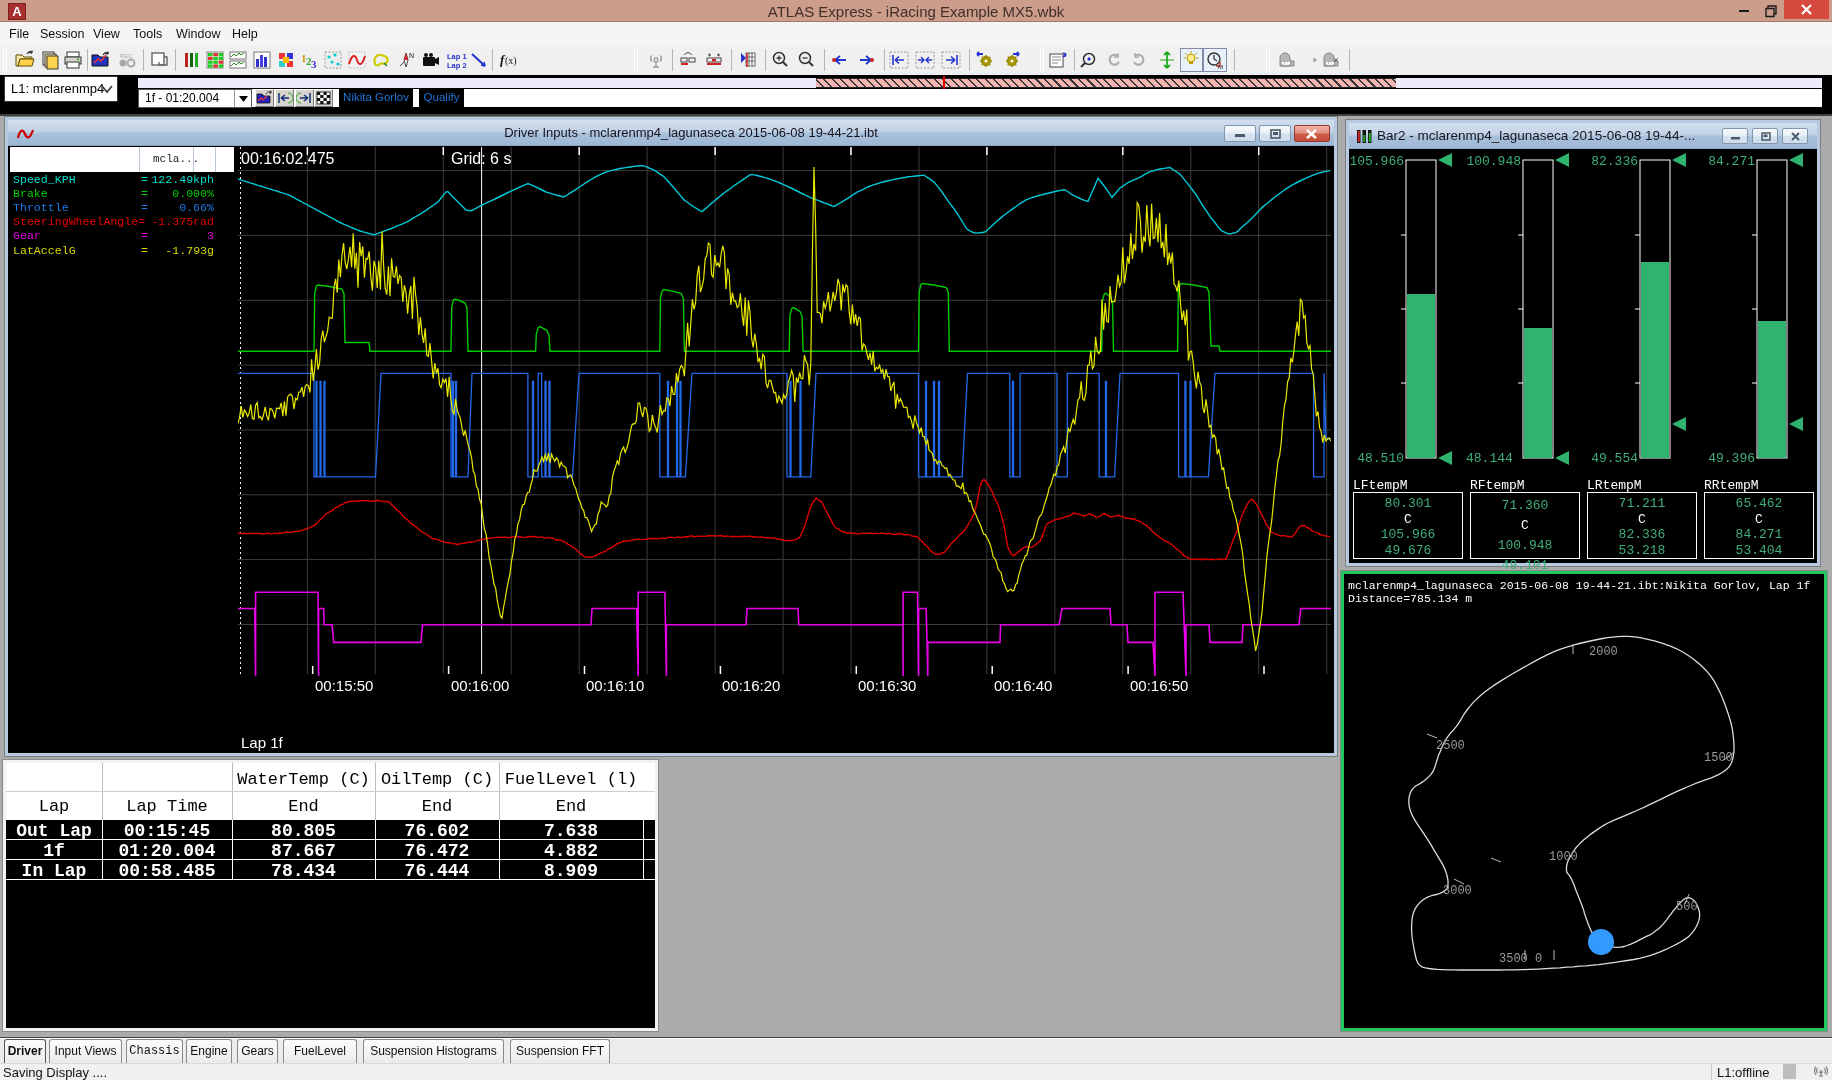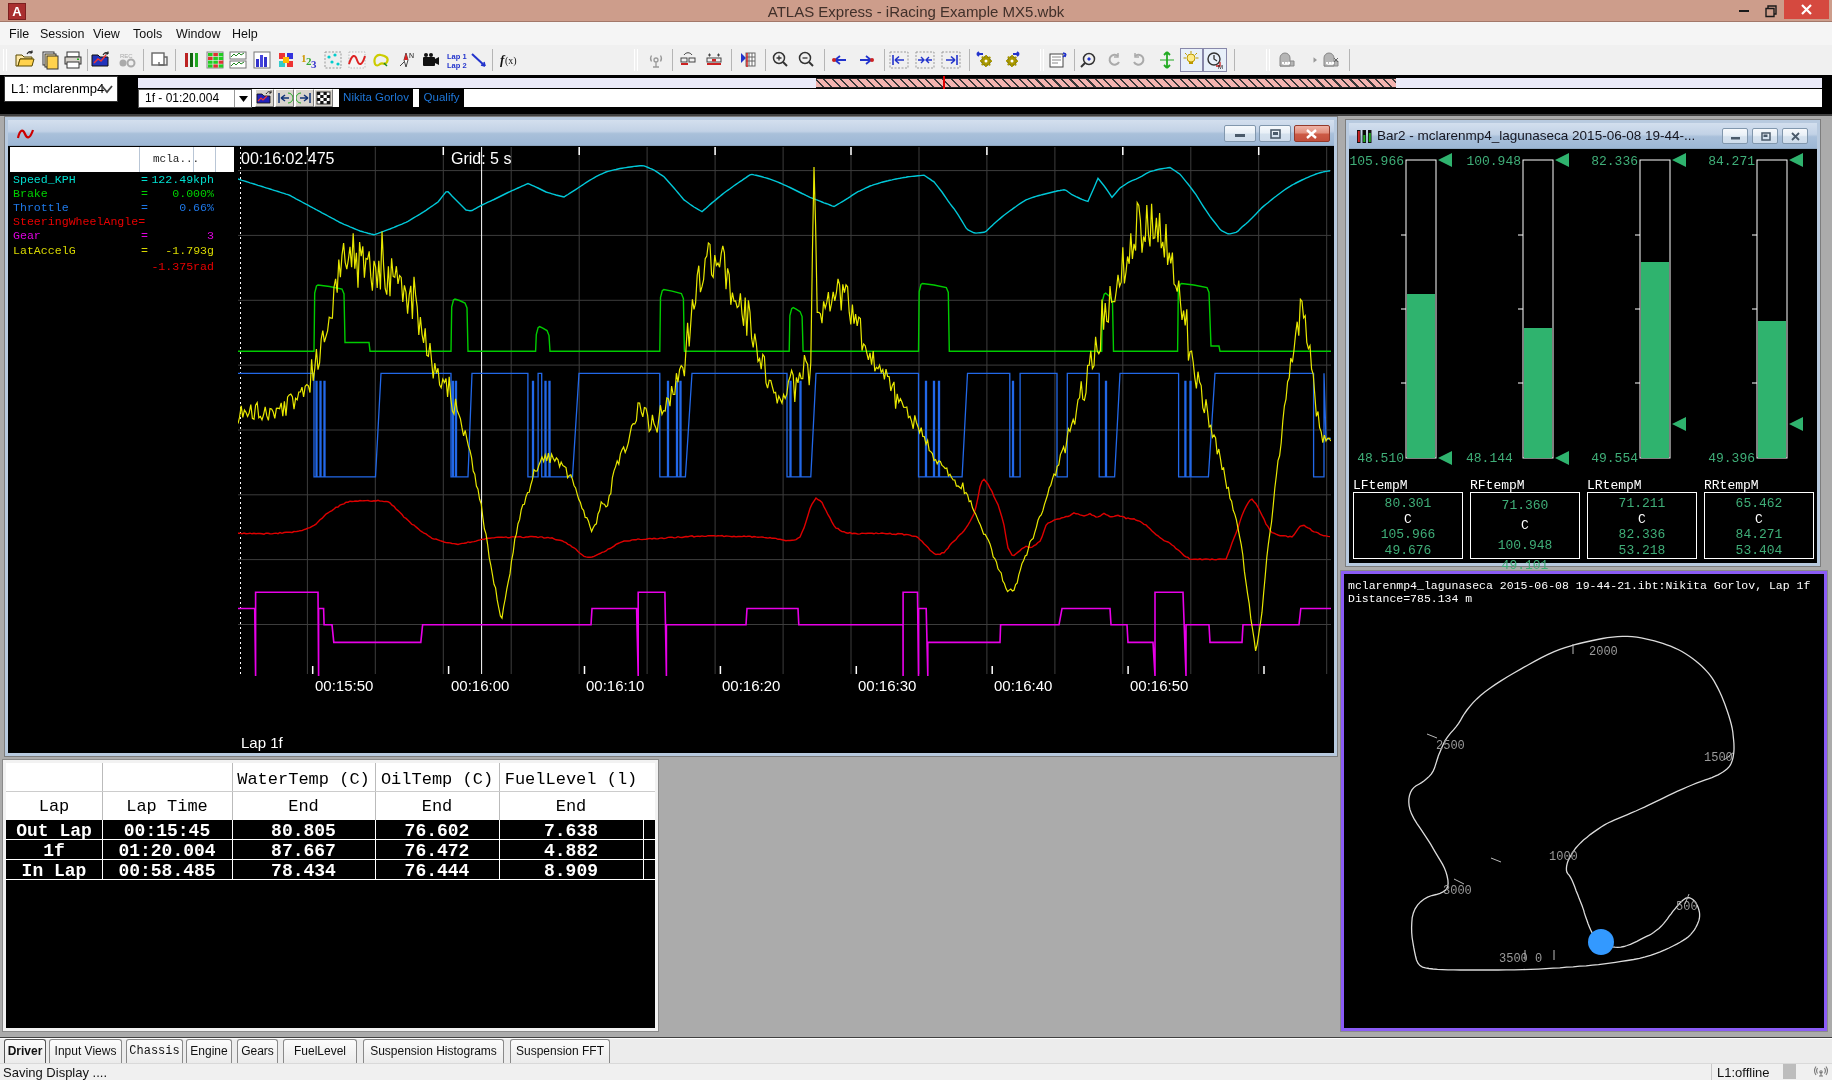--- a/index.html
+++ b/index.html
@@ -348,20 +348,21 @@
     </svg>
   </div>
 <div class="abs" style="left:339px;top:89px;width:74px;height:19px;background:#000;color:#1e76d8;font-size:11.5px;text-align:center;line-height:17px;white-space:nowrap;">Nikita Gorlov</div>
 <div class="abs" style="left:419px;top:89px;width:45px;height:19px;background:#000;color:#1e76d8;font-size:11.5px;text-align:center;line-height:17px;">Qualify</div>
 <div class="abs" style="left:0;top:114px;width:1832px;height:923px;background:#ababab;border-top:2px solid #404040;"></div>
 <div class="win" style="left:5px;top:117px;width:1332px;height:639px;">
 <div class="wtitle"></div>
 <svg class="abs" style="left:8px;top:5px;" width="20" height="18">
       <path d="M2 13 C4 4,7 4,9 9 C11 14,14 14,17 5" fill="none" stroke="#cc0000" stroke-width="2.2"></path>
     </svg>
+<div class="abs" style="left:40px;top:5px;width:1286px;text-align:center;font-size:13px;color:#15151f;">Driver Inputs - mclarenmp4_lagunaseca 2015-06-08 19-44-21.ibt</div>
 <div class="wbtn" style="left:1216px;width:32px;">
       <svg width="30" height="17">
         <rect x="10" y="8" width="10" height="3" fill="#4a5a6a"></rect>
       </svg>
     </div>
 <div class="wbtn" style="left:1251px;width:32px;">
       <svg width="30" height="17">
         <rect x="11" y="4" width="9" height="8" fill="none" stroke="#4a5a6a" stroke-width="1.6"></rect>
         <rect x="13" y="6" width="5" height="3" fill="#4a5a6a"></rect>
       </svg>
@@ -380,21 +381,21 @@
 <div class="abs mono" style="left:5px;top:53.0px;width:220px;height:14px;font-size:11.6px;color:#00dfd0;white-space:pre;">Speed_KPH</div>
 <div class="abs mono" style="left:133px;top:53.0px;font-size:11.6px;color:#00dfd0;">=</div>
 <div class="abs mono" style="left:0px;top:53.0px;width:206px;text-align:right;font-size:11.6px;color:#00dfd0;">122.49kph</div>
 <div class="abs mono" style="left:5px;top:67.1px;width:220px;height:14px;font-size:11.6px;color:#00d000;white-space:pre;">Brake</div>
 <div class="abs mono" style="left:133px;top:67.1px;font-size:11.6px;color:#00d000;">=</div>
 <div class="abs mono" style="left:0px;top:67.1px;width:206px;text-align:right;font-size:11.6px;color:#00d000;">0.000%</div>
 <div class="abs mono" style="left:5px;top:81.2px;width:220px;height:14px;font-size:11.6px;color:#1e78e8;white-space:pre;">Throttle</div>
 <div class="abs mono" style="left:133px;top:81.2px;font-size:11.6px;color:#1e78e8;">=</div>
 <div class="abs mono" style="left:0px;top:81.2px;width:206px;text-align:right;font-size:11.6px;color:#1e78e8;">0.66%</div>
 <div class="abs mono" style="left:5px;top:95.3px;width:220px;height:14px;font-size:11.6px;color:#e80000;white-space:pre;">SteeringWheelAngle=</div>
-<div class="abs mono" style="left:0px;top:95.3px;width:206px;text-align:right;font-size:11.6px;color:#e80000;margin-top:45px;">-1.375rad</div>
+<div class="abs mono" style="left:0px;top:95.3px;width:206px;text-align:right;font-size:11.6px;color:#e80000;">-1.375rad</div>
 <div class="abs mono" style="left:5px;top:109.4px;width:220px;height:14px;font-size:11.6px;color:#e000e0;white-space:pre;">Gear</div>
 <div class="abs mono" style="left:133px;top:109.4px;font-size:11.6px;color:#e000e0;">=</div>
 <div class="abs mono" style="left:0px;top:109.4px;width:206px;text-align:right;font-size:11.6px;color:#e000e0;">3</div>
 <div class="abs mono" style="left:5px;top:123.5px;width:220px;height:14px;font-size:11.6px;color:#d8d800;white-space:pre;">LatAccelG</div>
 <div class="abs mono" style="left:133px;top:123.5px;font-size:11.6px;color:#d8d800;">=</div>
 <div class="abs mono" style="left:0px;top:123.5px;width:206px;text-align:right;font-size:11.6px;color:#d8d800;">-1.793g</div>
 <div class="abs" style="left:230px;top:27px;width:1093px;height:606px;background:#000;">
 <svg width="1093" height="606" style="position:absolute;left:0;top:0;">
 <line x1="69.4" y1="0" x2="69.4" y2="527" stroke="#3d3d3d" stroke-width="1"></line>
 <line x1="137.3" y1="0" x2="137.3" y2="527" stroke="#3d3d3d" stroke-width="1"></line>
@@ -439,21 +440,21 @@
 <line x1="890.1" y1="519" x2="890.1" y2="527" stroke="#fff" stroke-width="1.5"></line>
 <line x1="1026.0" y1="519" x2="1026.0" y2="527" stroke="#fff" stroke-width="1.5"></line>
 <polyline points="0.0,461.5 16.7,461.5 17.6,529.0 17.6,445.3 80.0,445.3 80.6,529.0 80.6,461.5 85.6,461.5 86.1,477.8 94.0,477.8 95.8,495.4 182.8,495.4 184.6,477.8 353.0,477.8 354.0,461.5 398.6,461.5 400.2,529.0 400.2,445.3 426.9,445.3 428.4,529.0 428.4,477.8 508.0,477.8 509.0,461.5 560.0,461.5 560.8,477.8 665.0,477.8 665.1,529.0 665.1,445.3 679.5,445.3 680.5,529.0 680.5,461.5 688.2,461.5 689.8,529.0 689.8,495.4 762.0,495.4 762.6,477.8 821.0,477.8 824.0,461.5 872.0,461.5 873.0,477.8 889.0,477.8 890.0,495.4 915.0,495.4 917.0,529.0 917.0,445.3 945.0,445.3 948.0,529.0 948.0,477.8 971.0,477.8 972.0,495.4 1004.0,495.4 1005.0,477.8 1061.0,477.8 1062.8,461.5 1093.0,461.5" fill="none" stroke="#e800e8" stroke-width="1.6"></polyline>
 <polyline points="0.0,386.3 2.0,386.1 4.0,386.8 6.0,386.1 8.0,386.7 10.0,386.6 12.0,386.2 14.0,386.8 16.0,386.3 18.0,386.8 20.0,386.4 22.0,386.5 24.0,386.8 26.0,387.2 28.0,386.2 30.0,386.3 32.0,386.7 34.0,386.9 36.0,386.4 38.0,386.1 40.0,386.7 42.0,385.5 44.0,386.3 46.0,385.5 48.0,385.3 50.0,385.1 52.0,385.3 54.0,385.5 56.0,384.5 58.0,384.6 60.0,384.3 62.0,383.7 64.0,383.6 66.0,382.6 68.0,382.0 70.0,381.1 72.0,380.7 74.0,379.4 76.0,378.3 78.0,377.1 80.0,374.9 82.0,372.8 84.0,371.4 86.0,369.2 88.0,367.0 90.0,366.0 92.0,364.5 94.0,363.6 96.0,362.0 98.0,360.2 100.0,360.1 102.0,358.0 104.0,357.4 106.0,356.8 108.0,355.3 110.0,355.2 112.0,354.2 114.0,354.5 116.0,354.3 118.0,354.0 120.0,354.2 122.0,353.5 124.0,353.9 126.0,353.7 128.0,353.6 130.0,353.5 132.0,354.1 134.0,354.2 136.0,353.7 138.0,354.0 140.0,353.3 142.0,354.1 144.0,354.1 146.0,354.6 148.0,354.4 150.0,354.7 152.0,355.9 154.0,358.2 156.0,359.4 158.0,362.0 160.0,363.6 162.0,365.5 164.0,367.5 166.0,370.3 168.0,371.4 170.0,373.3 172.0,375.2 174.0,377.4 176.0,378.0 178.0,379.9 180.0,381.6 182.0,383.5 184.0,384.8 186.0,386.2 188.0,386.9 190.0,388.5 192.0,389.8 194.0,391.3 196.0,392.1 198.0,392.0 200.0,392.8 202.0,393.7 204.0,394.2 206.0,395.0 208.0,395.6 210.0,395.7 212.0,395.9 214.0,396.5 216.0,396.6 218.0,397.0 220.0,397.5 222.0,396.9 224.0,396.4 226.0,396.3 228.0,396.0 230.0,394.9 232.0,395.5 234.0,394.9 236.0,394.6 238.0,394.2 240.0,393.3 242.0,392.9 244.0,392.1 246.0,392.4 248.0,391.4 250.0,391.2 252.0,391.2 254.0,390.9 256.0,390.9 258.0,390.4 260.0,390.3 262.0,390.3 264.0,390.2 266.0,390.4 268.0,389.9 270.0,390.8 272.0,390.5 274.0,389.8 276.0,389.9 278.0,390.0 280.0,389.9 282.0,389.5 284.0,390.4 286.0,390.6 288.0,390.0 290.0,390.0 292.0,389.5 294.0,389.5 296.0,389.8 298.0,389.8 300.0,390.6 302.0,389.9 304.0,389.9 306.0,391.1 308.0,390.8 310.0,390.4 312.0,391.1 314.0,390.8 316.0,391.8 318.0,392.8 320.0,393.0 322.0,393.2 324.0,393.7 326.0,394.8 328.0,395.6 330.0,397.3 332.0,398.0 334.0,399.8 336.0,400.8 338.0,402.2 340.0,404.4 342.0,406.2 344.0,407.8 346.0,409.4 348.0,409.9 350.0,410.3 352.0,410.2 354.0,410.0 356.0,409.3 358.0,408.4 360.0,407.3 362.0,406.5 364.0,405.4 366.0,404.8 368.0,403.9 370.0,402.1 372.0,401.5 374.0,400.4 376.0,399.1 378.0,397.4 380.0,396.5 382.0,395.7 384.0,394.8 386.0,394.0 388.0,394.0 390.0,394.0 392.0,393.7 394.0,392.9 396.0,392.8 398.0,392.8 400.0,391.9 402.0,392.4 404.0,392.6 406.0,392.4 408.0,392.3 410.0,391.8 412.0,391.4 414.0,392.0 416.0,391.3 418.0,391.8 420.0,391.9 422.0,391.1 424.0,391.0 426.0,391.6 428.0,391.2 430.0,390.4 432.0,390.2 434.0,390.1 436.0,390.9 438.0,390.6 440.0,389.7 442.0,390.4 444.0,390.5 446.0,390.0 448.0,389.5 450.0,389.7 452.0,389.1 454.0,388.8 456.0,389.9 458.0,389.4 460.0,389.1 462.0,389.5 464.0,388.9 466.0,389.4 468.0,389.4 470.0,388.7 472.0,388.7 474.0,388.8 476.0,388.7 478.0,389.1 480.0,388.7 482.0,388.9 484.0,388.6 486.0,389.6 488.0,389.0 490.0,389.1 492.0,389.4 494.0,389.8 496.0,389.3 498.0,389.9 500.0,389.5 502.0,389.5 504.0,389.6 506.0,389.0 508.0,389.6 510.0,389.3 512.0,389.2 514.0,390.2 516.0,389.5 518.0,389.9 520.0,390.2 522.0,390.1 524.0,390.0 526.0,390.4 528.0,390.7 530.0,391.1 532.0,390.5 534.0,391.3 536.0,391.1 538.0,391.4 540.0,392.3 542.0,392.3 544.0,392.7 546.0,393.2 548.0,393.7 550.0,393.4 552.0,393.5 554.0,393.2 556.0,393.1 558.0,392.6 560.0,391.1 562.0,390.0 564.0,385.2 566.0,380.9 568.0,374.8 570.0,368.3 572.0,361.5 574.0,357.2 576.0,354.1 578.0,351.0 580.0,352.7 582.0,353.7 584.0,355.5 586.0,359.9 588.0,363.5 590.0,367.7 592.0,370.9 594.0,375.1 596.0,378.6 598.0,381.1 600.0,381.5 602.0,383.4 604.0,384.6 606.0,384.7 608.0,385.8 610.0,386.2 612.0,385.5 614.0,386.7 616.0,386.3 618.0,386.5 620.0,387.1 622.0,386.9 624.0,386.1 626.0,386.4 628.0,386.5 630.0,386.3 632.0,386.1 634.0,386.3 636.0,386.8 638.0,385.9 640.0,386.6 642.0,386.4 644.0,386.0 646.0,386.4 648.0,386.8 650.0,386.7 652.0,386.2 654.0,387.4 656.0,387.2 658.0,387.5 660.0,386.5 662.0,386.7 664.0,386.7 666.0,387.9 668.0,387.5 670.0,387.6 672.0,388.2 674.0,389.1 676.0,389.2 678.0,389.4 680.0,390.6 682.0,392.8 684.0,394.3 686.0,396.8 688.0,398.5 690.0,400.4 692.0,403.2 694.0,404.8 696.0,406.4 698.0,407.5 700.0,407.1 702.0,407.4 704.0,405.7 706.0,405.8 708.0,403.1 710.0,401.2 712.0,397.9 714.0,395.8 716.0,394.1 718.0,392.5 720.0,389.7 722.0,387.6 724.0,386.0 726.0,383.7 728.0,380.9 730.0,377.8 732.0,374.5 734.0,370.6 736.0,366.8 738.0,359.8 740.0,350.3 742.0,339.7 744.0,334.3 746.0,332.2 748.0,334.7 750.0,337.2 752.0,341.1 754.0,344.4 756.0,349.6 758.0,353.7 760.0,357.6 762.0,364.0 764.0,370.5 766.0,378.1 768.0,390.2 770.0,400.9 772.0,404.4 774.0,408.1 776.0,408.4 778.0,406.7 780.0,405.1 782.0,403.6 784.0,401.5 786.0,400.7 788.0,399.2 790.0,400.0 792.0,400.5 794.0,400.2 796.0,398.7 798.0,397.6 800.0,395.5 802.0,394.3 804.0,389.9 806.0,384.1 808.0,378.3 810.0,376.0 812.0,375.3 814.0,374.3 816.0,373.1 818.0,372.4 820.0,372.0 822.0,371.7 824.0,370.7 826.0,370.4 828.0,369.5 830.0,369.5 832.0,368.6 834.0,367.2 836.0,365.9 838.0,366.8 840.0,366.9 842.0,367.9 844.0,368.4 846.0,368.9 848.0,368.3 850.0,367.7 852.0,366.6 854.0,368.1 856.0,368.7 858.0,370.1 860.0,369.9 862.0,369.2 864.0,367.6 866.0,366.4 868.0,367.6 870.0,368.4 872.0,369.7 874.0,369.7 876.0,369.4 878.0,368.8 880.0,368.3 882.0,369.2 884.0,369.4 886.0,370.0 888.0,371.6 890.0,370.9 892.0,371.8 894.0,372.0 896.0,371.7 898.0,373.2 900.0,373.7 902.0,374.3 904.0,375.8 906.0,377.3 908.0,377.9 910.0,380.0 912.0,381.8 914.0,384.0 916.0,385.8 918.0,387.6 920.0,388.8 922.0,390.7 924.0,392.0 926.0,393.6 928.0,394.3 930.0,395.0 932.0,396.2 934.0,398.0 936.0,399.2 938.0,401.6 940.0,402.8 942.0,404.5 944.0,406.5 946.0,408.6 948.0,409.9 950.0,410.4 952.0,412.4 954.0,412.4 956.0,412.1 958.0,412.2 960.0,412.5 962.0,411.8 964.0,412.7 966.0,412.2 968.0,412.0 970.0,412.1 972.0,412.7 974.0,412.0 976.0,412.6 978.0,412.8 980.0,412.2 982.0,412.0 984.0,412.1 986.0,412.3 988.0,412.3 990.0,407.0 992.0,401.9 994.0,396.1 996.0,391.1 998.0,386.2 1000.0,381.1 1002.0,374.4 1004.0,368.5 1006.0,363.7 1008.0,359.7 1010.0,356.2 1012.0,353.2 1014.0,352.2 1016.0,354.7 1018.0,356.7 1020.0,360.3 1022.0,364.3 1024.0,368.4 1026.0,372.1 1028.0,377.1 1030.0,379.6 1032.0,383.1 1034.0,385.6 1036.0,386.1 1038.0,387.1 1040.0,388.0 1042.0,388.7 1044.0,388.6 1046.0,388.7 1048.0,388.9 1050.0,390.0 1052.0,389.3 1054.0,390.0 1056.0,387.8 1058.0,384.8 1060.0,381.8 1062.0,379.4 1064.0,378.7 1066.0,378.2 1068.0,379.9 1070.0,380.9 1072.0,381.7 1074.0,383.9 1076.0,384.9 1078.0,385.1 1080.0,385.9 1082.0,387.4 1084.0,388.1 1086.0,388.8 1088.0,388.9 1090.0,389.4 1092.0,389.6" fill="none" stroke="#dd0000" stroke-width="1.4"></polyline>
 <polyline points="0.0,226.3 76.0,226.3 76.0,329.9 78.0,329.9 78.0,234.3 79.0,234.3 79.0,329.9 82.0,329.9 82.0,234.3 83.0,234.3 83.0,329.9 86.0,329.9 86.0,234.3 87.0,234.3 87.0,329.9 137.5,329.9 143.0,226.3 213.0,226.3 213.0,329.9 214.5,329.9 214.5,234.3 215.5,234.3 215.5,329.9 217.5,329.9 217.5,234.3 218.5,234.3 218.5,329.9 230.0,329.9 234.0,226.3 289.9,226.3 289.9,329.9 294.5,329.9 294.5,234.3 295.5,234.3 295.5,329.9 300.1,329.9 300.1,226.3 303.7,226.3 303.7,329.9 307.0,329.9 307.0,234.3 308.0,234.3 308.0,329.9 311.0,329.9 311.0,234.3 312.0,234.3 312.0,329.9 334.5,329.9 341.0,226.3 421.8,226.3 421.8,329.9 429.5,329.9 429.5,234.3 430.5,234.3 430.5,329.9 438.5,329.9 438.5,234.3 439.5,234.3 439.5,329.9 442.0,329.9 442.0,234.3 443.0,234.3 443.0,329.9 447.4,329.9 454.0,226.3 549.0,226.3 549.0,329.9 552.0,329.9 552.0,234.3 553.0,234.3 553.0,329.9 562.0,329.9 562.0,234.3 563.0,234.3 563.0,329.9 572.8,329.9 578.0,226.3 680.5,226.3 680.5,329.9 687.5,329.9 687.5,234.3 688.5,234.3 688.5,329.9 695.5,329.9 695.5,234.3 696.5,234.3 696.5,329.9 700.5,329.9 700.5,234.3 701.5,234.3 701.5,329.9 724.1,329.9 729.5,226.3 771.8,226.3 771.8,329.9 774.5,329.9 774.5,234.3 775.5,234.3 775.5,329.9 782.1,329.9 782.1,226.3 819.0,226.3 819.0,329.9 829.3,329.9 829.3,226.3 861.2,226.3 861.2,329.9 867.5,329.9 867.5,234.3 868.5,234.3 868.5,329.9 876.6,329.9 882.0,226.3 940.6,226.3 940.6,329.9 946.9,329.9 946.9,234.3 947.9,234.3 947.9,329.9 952.0,329.9 952.0,234.3 953.0,234.3 953.0,329.9 970.4,329.9 977.0,226.3 1075.6,226.3 1075.6,329.9 1086.0,329.9 1086.0,226.3 1088.0,293.0 1093.0,291.0" fill="none" stroke="#2268e8" stroke-width="1.3"></polyline>
 <polyline points="0.0,204.2 76.0,204.2 76.7,146.0 78.5,139.0 80.0,138.0 91.5,139.5 104.0,142.0 106.0,147.0 107.0,195.5 131.0,195.5 132.0,204.2 213.0,204.2 213.7,160.0 215.5,153.0 217.0,152.0 221.5,153.5 227.0,156.0 229.0,161.0 230.0,204.2 297.6,204.2 298.3,187.6 300.1,180.6 301.6,179.6 304.8,181.1 309.0,183.6 311.0,188.6 312.0,204.2 421.8,204.2 422.5,150.6 424.3,143.6 425.8,142.6 434.1,144.1 443.4,146.6 445.4,151.6 446.4,204.2 551.2,204.2 551.9,168.6 553.7,161.6 555.2,160.6 558.2,162.1 562.1,164.6 564.1,169.6 565.1,204.2 680.5,204.2 681.2,144.5 683.0,137.5 684.5,136.5 695.9,138.0 708.3,140.5 710.3,145.5 711.3,204.2 863.7,204.2 864.4,154.2 866.2,147.2 867.7,146.2 869.6,147.7 872.5,150.2 874.5,155.2 875.5,204.2 939.6,204.2 940.3,144.5 942.1,137.5 943.6,136.5 955.8,138.0 969.0,140.5 971.0,145.5 973.0,199.0 981.0,199.0 982.0,204.2 1093.0,204.2" fill="none" stroke="#00cc00" stroke-width="1.4"></polyline>
 <polyline points="0.0,32.0 2.0,32.6 4.0,33.3 6.0,33.9 8.0,34.5 10.0,35.1 12.0,35.8 14.0,36.4 16.0,37.0 18.0,37.6 20.0,38.3 22.0,38.9 24.0,39.5 26.0,40.2 28.0,40.8 30.0,41.4 32.0,42.0 34.0,42.7 36.0,43.3 38.0,43.9 40.0,44.5 42.0,45.2 44.0,45.8 46.0,46.4 48.0,47.1 50.0,47.7 52.0,48.5 54.0,49.6 56.0,50.7 58.0,51.8 60.0,52.8 62.0,53.9 64.0,55.0 66.0,56.1 68.0,57.2 70.0,58.2 72.0,59.3 74.0,60.4 76.0,61.5 78.0,62.5 80.0,63.6 82.0,64.7 84.0,65.8 86.0,66.8 88.0,67.9 90.0,69.0 92.0,70.1 94.0,71.2 96.0,72.2 98.0,73.3 100.0,74.4 102.0,75.5 104.0,76.4 106.0,77.3 108.0,78.1 110.0,78.9 112.0,79.8 114.0,80.6 116.0,81.5 118.0,82.3 120.0,83.2 122.0,84.0 124.0,84.5 126.0,85.1 128.0,85.6 130.0,86.2 132.0,86.7 134.0,87.3 136.0,87.8 138.0,87.1 140.0,86.4 142.0,85.6 144.0,84.9 146.0,84.2 148.0,83.4 150.0,82.7 152.0,82.0 154.0,81.2 156.0,80.4 158.0,79.5 160.0,78.7 162.0,77.9 164.0,77.1 166.0,76.2 168.0,75.4 170.0,74.4 172.0,73.2 174.0,71.9 176.0,70.7 178.0,69.5 180.0,68.3 182.0,67.1 184.0,65.8 186.0,64.6 188.0,63.3 190.0,61.9 192.0,60.5 194.0,59.2 196.0,57.8 198.0,56.4 200.0,55.0 202.0,52.5 204.0,49.9 206.0,47.4 208.0,44.9 210.0,44.7 212.0,46.8 214.0,49.0 216.0,51.0 218.0,53.0 220.0,55.0 222.0,57.0 224.0,59.0 226.0,61.0 228.0,63.0 230.0,63.4 232.0,63.8 234.0,63.5 236.0,62.4 238.0,61.3 240.0,60.2 242.0,59.1 244.0,58.0 246.0,57.1 248.0,56.2 250.0,55.2 252.0,54.3 254.0,53.4 256.0,52.5 258.0,51.5 260.0,50.5 262.0,49.5 264.0,48.5 266.0,47.5 268.0,46.5 270.0,45.5 272.0,44.6 274.0,43.7 276.0,42.8 278.0,41.9 280.0,41.0 282.0,40.1 284.0,39.2 286.0,38.3 288.0,37.4 290.0,36.5 292.0,37.4 294.0,38.3 296.0,39.2 298.0,40.1 300.0,41.0 302.0,42.0 304.0,43.0 306.0,44.0 308.0,45.0 310.0,45.6 312.0,46.2 314.0,46.8 316.0,47.4 318.0,48.0 320.0,48.5 322.0,49.0 324.0,49.5 326.0,50.0 328.0,48.7 330.0,47.5 332.0,46.2 334.0,44.9 336.0,43.6 338.0,42.3 340.0,41.0 342.0,39.7 344.0,38.3 346.0,37.0 348.0,35.7 350.0,34.4 352.0,33.2 354.0,32.0 356.0,30.8 358.0,29.6 360.0,28.6 362.0,27.7 364.0,26.8 366.0,25.9 368.0,25.0 370.0,24.4 372.0,23.9 374.0,23.4 376.0,22.9 378.0,22.5 380.0,22.0 382.0,21.5 384.0,21.2 386.0,20.9 388.0,20.6 390.0,20.3 392.0,20.0 394.0,19.7 396.0,19.4 398.0,19.2 400.0,19.0 402.0,18.8 404.0,18.6 406.0,18.9 408.0,19.7 410.0,20.5 412.0,21.4 414.0,22.2 416.0,23.0 418.0,24.4 420.0,25.7 422.0,27.1 424.0,28.4 426.0,29.8 428.0,32.0 430.0,34.3 432.0,36.5 434.0,38.8 436.0,41.0 438.0,43.4 440.0,45.8 442.0,48.1 444.0,50.5 446.0,52.9 448.0,54.3 450.0,55.7 452.0,57.2 454.0,58.6 456.0,60.0 458.0,61.2 460.0,62.3 462.0,63.5 464.0,64.7 466.0,62.9 468.0,61.2 470.0,59.4 472.0,57.6 474.0,55.9 476.0,54.2 478.0,52.6 480.0,50.9 482.0,49.3 484.0,47.6 486.0,46.0 488.0,44.5 490.0,43.1 492.0,41.7 494.0,40.2 496.0,38.8 498.0,37.4 500.0,36.0 502.0,34.6 504.0,33.3 506.0,31.9 508.0,30.6 510.0,29.2 512.0,27.9 514.0,27.4 516.0,27.9 518.0,28.3 520.0,28.8 522.0,29.3 524.0,29.8 526.0,30.4 528.0,30.9 530.0,31.5 532.0,32.1 534.0,32.8 536.0,33.6 538.0,34.4 540.0,35.2 542.0,36.0 544.0,36.9 546.0,37.8 548.0,38.7 550.0,39.6 552.0,40.5 554.0,41.5 556.0,42.5 558.0,43.5 560.0,44.5 562.0,45.5 564.0,46.5 566.0,47.4 568.0,48.4 570.0,49.3 572.0,50.3 574.0,51.1 576.0,51.9 578.0,52.7 580.0,53.4 582.0,54.2 584.0,55.0 586.0,55.8 588.0,56.5 590.0,57.2 592.0,58.0 594.0,58.8 596.0,59.5 598.0,58.3 600.0,57.1 602.0,56.0 604.0,54.8 606.0,53.6 608.0,52.3 610.0,51.1 612.0,49.8 614.0,48.4 616.0,47.1 618.0,45.8 620.0,44.7 622.0,43.8 624.0,42.8 626.0,41.9 628.0,40.9 630.0,40.0 632.0,39.0 634.0,38.4 636.0,37.7 638.0,37.1 640.0,36.5 642.0,35.8 644.0,35.2 646.0,34.7 648.0,34.2 650.0,33.8 652.0,33.3 654.0,32.9 656.0,32.4 658.0,32.0 660.0,31.6 662.0,31.3 664.0,30.9 666.0,30.5 668.0,30.2 670.0,29.8 672.0,29.6 674.0,29.4 676.0,29.2 678.0,29.0 680.0,28.8 682.0,28.6 684.0,28.4 686.0,28.2 688.0,29.5 690.0,30.9 692.0,32.2 694.0,33.6 696.0,34.9 698.0,37.4 700.0,39.9 702.0,42.5 704.0,45.0 706.0,48.0 708.0,50.9 710.0,53.9 712.0,56.7 714.0,59.2 716.0,61.7 718.0,64.6 720.0,67.7 722.0,70.8 724.0,74.2 726.0,77.5 728.0,80.9 730.0,83.0 732.0,83.9 734.0,84.8 736.0,85.8 738.0,86.1 740.0,85.9 742.0,85.7 744.0,85.5 746.0,85.3 748.0,84.3 750.0,82.4 752.0,80.6 754.0,78.7 756.0,76.8 758.0,75.0 760.0,73.3 762.0,71.6 764.0,69.9 766.0,68.3 768.0,66.8 770.0,65.3 772.0,63.8 774.0,62.4 776.0,60.9 778.0,59.5 780.0,58.0 782.0,56.7 784.0,55.4 786.0,54.2 788.0,52.9 790.0,52.2 792.0,51.4 794.0,50.7 796.0,50.0 798.0,49.4 800.0,48.8 802.0,48.3 804.0,47.7 806.0,47.2 808.0,46.7 810.0,46.2 812.0,45.7 814.0,45.2 816.0,44.7 818.0,44.3 820.0,43.8 822.0,43.5 824.0,43.1 826.0,42.8 828.0,43.3 830.0,44.8 832.0,46.2 834.0,47.7 836.0,48.6 838.0,49.6 840.0,50.5 842.0,51.5 844.0,52.4 846.0,53.2 848.0,53.8 850.0,54.4 852.0,49.8 854.0,45.3 856.0,40.7 858.0,36.0 860.0,31.3 862.0,33.8 864.0,36.3 866.0,38.8 868.0,41.5 870.0,44.4 872.0,47.4 874.0,50.3 876.0,48.0 878.0,45.7 880.0,43.3 882.0,41.0 884.0,39.7 886.0,38.3 888.0,37.0 890.0,35.7 892.0,34.6 894.0,33.7 896.0,32.9 898.0,32.1 900.0,31.2 902.0,30.2 904.0,29.1 906.0,27.9 908.0,26.7 910.0,25.6 912.0,24.7 914.0,24.1 916.0,23.6 918.0,23.0 920.0,22.4 922.0,22.0 924.0,21.7 926.0,21.4 928.0,21.1 930.0,20.8 932.0,20.5 934.0,21.8 936.0,23.2 938.0,24.5 940.0,25.9 942.0,27.2 944.0,29.6 946.0,32.1 948.0,34.6 950.0,37.0 952.0,39.7 954.0,42.3 956.0,45.0 958.0,47.7 960.0,50.9 962.0,54.2 964.0,57.4 966.0,60.5 968.0,63.4 970.0,66.4 972.0,69.3 974.0,72.0 976.0,74.5 978.0,77.0 980.0,79.6 982.0,82.3 984.0,84.0 986.0,84.9 988.0,85.8 990.0,86.8 992.0,86.9 994.0,86.4 996.0,85.9 998.0,85.4 1000.0,84.2 1002.0,82.1 1004.0,80.0 1006.0,78.4 1008.0,76.7 1010.0,74.9 1012.0,72.9 1014.0,71.0 1016.0,69.0 1018.0,66.9 1020.0,64.8 1022.0,62.7 1024.0,60.6 1026.0,58.9 1028.0,57.3 1030.0,55.7 1032.0,54.0 1034.0,52.4 1036.0,50.8 1038.0,49.3 1040.0,47.7 1042.0,46.2 1044.0,44.7 1046.0,43.2 1048.0,41.9 1050.0,40.6 1052.0,39.4 1054.0,38.1 1056.0,37.0 1058.0,36.0 1060.0,35.0 1062.0,34.0 1064.0,33.0 1066.0,32.1 1068.0,31.2 1070.0,30.3 1072.0,29.4 1074.0,28.6 1076.0,27.8 1078.0,27.0 1080.0,26.4 1082.0,25.8 1084.0,25.3 1086.0,24.7 1088.0,24.4 1090.0,24.1 1092.0,23.8" fill="none" stroke="#00c8d8" stroke-width="1.4"></polyline>
 <polyline points="0.0,276.6 1.6,270.2 3.2,258.8 4.8,270.4 6.4,263.0 8.0,265.4 9.6,269.5 11.2,265.8 12.8,257.5 14.4,271.3 16.0,272.2 17.6,258.1 19.2,255.5 20.8,270.8 22.4,269.4 24.0,272.9 25.6,267.5 27.2,259.9 28.8,268.9 30.4,273.3 32.0,261.6 33.6,262.0 35.2,265.0 36.8,271.4 38.4,261.4 40.0,261.2 41.6,261.7 43.2,255.8 44.8,269.2 46.4,254.3 48.0,268.6 49.6,249.9 51.2,247.9 52.8,247.1 54.4,249.7 56.0,262.2 57.6,251.3 59.2,252.9 60.8,245.0 62.4,245.0 64.0,240.2 65.6,250.0 67.2,239.3 68.8,237.6 70.4,238.9 72.0,245.5 73.6,212.3 75.2,233.8 76.8,221.5 78.4,202.0 80.0,222.6 81.6,215.8 83.2,192.0 84.8,183.6 86.4,195.2 88.0,189.4 89.6,183.8 91.2,170.2 92.8,171.1 94.4,171.1 96.0,140.2 97.6,131.9 99.2,145.6 100.8,112.5 102.4,130.1 104.0,108.1 105.6,96.1 107.2,115.3 108.8,122.1 110.4,112.4 112.0,99.8 113.6,120.3 115.2,86.2 116.8,121.7 118.4,105.7 120.0,140.8 121.6,95.0 123.2,109.2 124.8,99.3 126.4,130.6 128.0,111.5 129.6,112.2 131.2,104.3 132.8,129.9 134.4,143.7 136.0,113.9 137.6,120.2 139.2,141.0 140.8,113.8 142.4,142.5 144.0,84.6 145.6,118.4 147.2,141.7 148.8,147.7 150.4,119.3 152.0,149.1 153.6,111.2 155.2,129.5 156.8,130.4 158.4,119.2 160.0,137.0 161.6,128.6 163.2,130.4 164.8,154.9 166.4,138.3 168.0,145.1 169.6,166.7 171.2,148.0 172.8,138.9 174.4,172.0 176.0,129.7 177.6,147.9 179.2,159.8 180.8,188.0 182.4,170.1 184.0,187.1 185.6,196.0 187.2,181.4 188.8,208.3 190.4,209.3 192.0,196.0 193.6,214.1 195.2,231.5 196.8,216.0 198.4,226.4 200.0,221.2 201.6,237.7 203.2,240.7 204.8,232.1 206.4,235.5 208.0,231.5 209.6,250.0 211.2,229.9 212.8,251.7 214.4,264.0 216.0,267.0 217.6,251.9 219.2,263.6 220.8,267.4 222.4,271.7 224.0,280.9 225.6,288.8 227.2,283.4 228.8,291.6 230.4,299.1 232.0,303.7 233.6,310.9 235.2,324.0 236.8,327.2 238.4,339.1 240.0,342.1 241.6,352.3 243.2,356.8 244.8,370.3 246.4,382.0 248.0,386.8 249.6,397.3 251.2,410.6 252.8,418.1 254.4,427.4 256.0,437.3 257.6,440.8 259.2,452.9 260.8,461.0 262.4,468.9 264.0,471.1 265.6,460.0 267.2,452.0 268.8,442.1 270.4,434.2 272.0,426.9 273.6,413.3 275.2,405.3 276.8,391.9 278.4,387.2 280.0,376.7 281.6,372.7 283.2,362.9 284.8,357.7 286.4,357.3 288.0,349.7 289.6,345.5 291.2,345.3 292.8,338.0 294.4,332.7 296.0,322.7 297.6,324.2 299.2,324.0 300.8,318.5 302.4,314.5 304.0,310.0 305.6,314.4 307.2,308.0 308.8,314.0 310.4,306.2 312.0,315.9 313.6,307.1 315.2,311.2 316.8,314.1 318.4,310.9 320.0,312.8 321.6,319.8 323.2,315.1 324.8,318.4 326.4,319.5 328.0,320.6 329.6,330.7 331.2,328.4 332.8,327.7 334.4,332.1 336.0,338.5 337.6,340.9 339.2,347.1 340.8,352.4 342.4,355.5 344.0,361.4 345.6,363.3 347.2,370.5 348.8,370.6 350.4,373.9 352.0,379.6 353.6,384.5 355.2,380.8 356.8,377.9 358.4,376.8 360.0,367.0 361.6,363.6 363.2,354.8 364.8,356.8 366.4,357.3 368.0,359.9 369.6,358.7 371.2,348.7 372.8,346.7 374.4,330.7 376.0,323.9 377.6,319.6 379.2,313.9 380.8,317.2 382.4,306.9 384.0,302.7 385.6,300.0 387.2,305.4 388.8,301.2 390.4,295.6 392.0,286.8 393.6,278.8 395.2,276.6 396.8,276.9 398.4,273.5 400.0,255.8 401.6,256.0 403.2,264.7 404.8,269.8 406.4,260.6 408.0,261.1 409.6,268.1 411.2,284.3 412.8,282.0 414.4,267.9 416.0,276.8 417.6,280.2 419.2,285.5 420.8,271.7 422.4,258.2 424.0,267.4 425.6,263.6 427.2,264.0 428.8,250.9 430.4,251.8 432.0,259.2 433.6,239.1 435.2,247.5 436.8,247.5 438.4,226.2 440.0,235.3 441.6,222.4 443.2,218.6 444.8,220.5 446.4,229.2 448.0,202.0 449.6,175.8 451.2,199.5 452.8,175.9 454.4,152.4 456.0,162.3 457.6,155.8 459.2,128.2 460.8,118.7 462.4,145.2 464.0,139.7 465.6,132.7 467.2,111.7 468.8,109.0 470.4,95.9 472.0,97.4 473.6,127.7 475.2,130.2 476.8,108.0 478.4,118.4 480.0,116.1 481.6,120.2 483.2,106.6 484.8,98.9 486.4,105.8 488.0,142.3 489.6,121.3 491.2,127.5 492.8,157.8 494.4,145.6 496.0,154.2 497.6,154.0 499.2,160.5 500.8,159.0 502.4,146.3 504.0,167.0 505.6,178.8 507.2,150.6 508.8,188.6 510.4,153.4 512.0,165.3 513.6,191.2 515.2,200.5 516.8,186.5 518.4,197.5 520.0,214.4 521.6,211.6 523.2,222.1 524.8,207.4 526.4,209.7 528.0,235.8 529.6,241.2 531.2,233.2 532.8,233.5 534.4,240.0 536.0,246.0 537.6,245.3 539.2,256.4 540.8,249.0 542.4,252.4 544.0,256.1 545.6,247.5 547.2,251.4 548.8,247.2 550.4,234.5 552.0,230.3 553.6,223.4 555.2,228.2 556.8,254.9 558.4,230.5 560.0,235.9 561.6,225.5 563.2,231.6 564.8,231.7 566.4,208.1 568.0,214.3 569.6,217.2 571.2,238.3 572.8,215.6 574.4,107.4 576.0,20.1 577.6,78.0 579.2,165.4 580.8,165.4 582.4,166.7 584.0,176.2 585.6,154.4 587.2,161.1 588.8,155.4 590.4,145.0 592.0,164.4 593.6,156.2 595.2,144.9 596.8,153.8 598.4,145.7 600.0,131.9 601.6,137.9 603.2,163.4 604.8,137.4 606.4,145.7 608.0,137.9 609.6,139.8 611.2,165.2 612.8,177.5 614.4,157.5 616.0,176.7 617.6,167.1 619.2,178.9 620.8,170.2 622.4,171.5 624.0,203.5 625.6,196.9 627.2,198.7 628.8,206.0 630.4,212.9 632.0,205.9 633.6,217.7 635.2,204.0 636.8,224.2 638.4,220.3 640.0,221.7 641.6,218.1 643.2,225.5 644.8,222.5 646.4,232.3 648.0,222.1 649.6,229.4 651.2,229.7 652.8,244.0 654.4,238.4 656.0,234.9 657.6,261.8 659.2,246.9 660.8,255.3 662.4,251.8 664.0,255.2 665.6,260.2 667.2,260.5 668.8,260.0 670.4,270.7 672.0,269.3 673.6,274.4 675.2,281.8 676.8,268.4 678.4,275.5 680.0,279.7 681.6,285.7 683.2,280.6 684.8,289.4 686.4,289.7 688.0,297.3 689.6,293.3 691.2,303.6 692.8,304.6 694.4,306.6 696.0,313.5 697.6,312.6 699.2,316.8 700.8,314.0 702.4,314.5 704.0,318.4 705.6,319.6 707.2,321.5 708.8,321.1 710.4,328.9 712.0,327.3 713.6,330.5 715.2,333.0 716.8,333.0 718.4,339.2 720.0,339.0 721.6,340.2 723.2,341.6 724.8,335.6 726.4,346.5 728.0,345.5 729.6,347.9 731.2,354.6 732.8,353.8 734.4,360.6 736.0,364.3 737.6,366.9 739.2,370.9 740.8,374.7 742.4,378.0 744.0,382.5 745.6,387.1 747.2,387.3 748.8,390.4 750.4,393.2 752.0,396.9 753.6,402.3 755.2,409.9 756.8,411.6 758.4,414.9 760.0,421.8 761.6,424.0 763.2,426.0 764.8,434.0 766.4,436.5 768.0,441.6 769.6,444.5 771.2,443.1 772.8,442.0 774.4,443.9 776.0,443.2 777.6,437.6 779.2,435.9 780.8,427.9 782.4,422.6 784.0,416.5 785.6,413.6 787.2,409.0 788.8,408.0 790.4,401.7 792.0,394.7 793.6,392.7 795.2,391.5 796.8,385.4 798.4,380.1 800.0,373.3 801.6,369.6 803.2,368.0 804.8,363.9 806.4,357.6 808.0,352.8 809.6,347.8 811.2,340.8 812.8,338.2 814.4,332.1 816.0,327.0 817.6,328.3 819.2,319.3 820.8,317.9 822.4,307.6 824.0,304.1 825.6,299.7 827.2,306.2 828.8,293.3 830.4,281.7 832.0,284.4 833.6,277.5 835.2,272.5 836.8,277.5 838.4,264.3 840.0,252.7 841.6,250.8 843.2,234.3 844.8,252.2 846.4,253.2 848.0,245.6 849.6,218.5 851.2,218.2 852.8,203.7 854.4,221.5 856.0,218.8 857.6,189.9 859.2,204.1 860.8,206.8 862.4,203.5 864.0,152.5 865.6,182.6 867.2,156.0 868.8,174.4 870.4,175.1 872.0,139.1 873.6,155.2 875.2,154.5 876.8,154.6 878.4,143.0 880.0,127.8 881.6,139.3 883.2,135.2 884.8,100.4 886.4,136.5 888.0,125.0 889.6,109.5 891.2,116.8 892.8,86.2 894.4,112.0 896.0,96.8 897.6,103.6 899.2,55.6 900.8,58.4 902.4,73.6 904.0,105.8 905.6,89.5 907.2,94.9 908.8,58.1 910.4,87.0 912.0,99.4 913.6,56.8 915.2,91.6 916.8,90.8 918.4,70.8 920.0,95.1 921.6,66.1 923.2,101.1 924.8,94.8 926.4,110.5 928.0,77.0 929.6,118.0 931.2,105.7 932.8,116.3 934.4,105.6 936.0,137.1 937.6,138.8 939.2,144.7 940.8,133.5 942.4,155.1 944.0,173.0 945.6,163.6 947.2,178.5 948.8,162.3 950.4,213.6 952.0,204.6 953.6,204.1 955.2,215.2 956.8,230.6 958.4,241.5 960.0,224.7 961.6,235.0 963.2,238.6 964.8,260.6 966.4,266.0 968.0,252.4 969.6,264.5 971.2,280.0 972.8,278.4 974.4,290.4 976.0,287.9 977.6,291.0 979.2,307.3 980.8,302.0 982.4,311.4 984.0,322.1 985.6,320.9 987.2,331.5 988.8,341.4 990.4,340.5 992.0,351.6 993.6,354.2 995.2,363.3 996.8,367.1 998.4,372.8 1000.0,381.4 1001.6,389.6 1003.2,397.4 1004.8,407.7 1006.4,424.4 1008.0,435.6 1009.6,446.9 1011.2,456.6 1012.8,471.4 1014.4,481.4 1016.0,491.4 1017.6,503.9 1019.2,497.3 1020.8,486.6 1022.4,476.7 1024.0,465.2 1025.6,446.5 1027.2,429.2 1028.8,410.4 1030.4,396.8 1032.0,385.4 1033.6,374.8 1035.2,358.7 1036.8,341.3 1038.4,328.2 1040.0,313.6 1041.6,308.8 1043.2,295.7 1044.8,274.2 1046.4,258.8 1048.0,252.1 1049.6,234.7 1051.2,231.1 1052.8,211.0 1054.4,215.4 1056.0,203.0 1057.6,186.9 1059.2,174.7 1060.8,188.6 1062.4,152.3 1064.0,154.3 1065.6,170.8 1067.2,168.6 1068.8,195.3 1070.4,201.6 1072.0,198.6 1073.6,222.2 1075.2,227.3 1076.8,247.8 1078.4,269.4 1080.0,264.5 1081.6,280.6 1083.2,284.9 1084.8,295.7 1086.4,288.1 1088.0,294.0 1089.6,291.3 1091.2,291.2 1092.8,294.0" fill="none" stroke="#e8e800" stroke-width="1.2"></polyline>
 </svg>
 <div class="abs" style="left:3px;top:3px;font-size:16px;color:#fff;">00:16:02.475</div>
-<div class="abs" style="left:213px;top:3px;font-size:16px;color:#fff;">Grid: 5 s</div>
+<div class="abs" style="left:213px;top:3px;font-size:16px;color:#fff;">Grid: 6 s</div>
 <div class="abs" style="left:77px;top:530px;font-size:15px;color:#fff;">00:15:50</div>
 <div class="abs" style="left:213px;top:530px;font-size:15px;color:#fff;">00:16:00</div>
 <div class="abs" style="left:348px;top:530px;font-size:15px;color:#fff;">00:16:10</div>
 <div class="abs" style="left:484px;top:530px;font-size:15px;color:#fff;">00:16:20</div>
 <div class="abs" style="left:620px;top:530px;font-size:15px;color:#fff;">00:16:30</div>
 <div class="abs" style="left:756px;top:530px;font-size:15px;color:#fff;">00:16:40</div>
 <div class="abs" style="left:892px;top:530px;font-size:15px;color:#fff;">00:16:50</div>
 <div class="abs" style="left:3px;top:587px;font-size:15px;color:#fff;">Lap 1f</div>
 </div>
 </div>
@@ -578,21 +579,21 @@
 <div class="abs mono" style="left:121px;top:355px;font-size:13px;color:#fff;">RFtempM</div>
 <div class="abs" style="left:121px;top:369px;width:110px;height:67px;border:1px solid #fff;"></div>
 <div class="abs mono" style="left:121px;top:373px;width:110px;text-align:center;font-size:13px;line-height:20px;color:#3fae78;">71.360<br><span style="color:#fff;">C</span><br>100.948<br>49.101</div>
 <div class="abs mono" style="left:238px;top:355px;font-size:13px;color:#fff;">LRtempM</div>
 <div class="abs" style="left:238px;top:369px;width:110px;height:67px;border:1px solid #fff;"></div>
 <div class="abs mono" style="left:238px;top:373px;width:110px;text-align:center;font-size:13px;line-height:15.5px;color:#3fae78;">71.211<br><span style="color:#fff;">C</span><br>82.336<br>53.218</div>
 <div class="abs mono" style="left:355px;top:355px;font-size:13px;color:#fff;">RRtempM</div>
 <div class="abs" style="left:355px;top:369px;width:110px;height:67px;border:1px solid #fff;"></div>
 <div class="abs mono" style="left:355px;top:373px;width:110px;text-align:center;font-size:13px;line-height:15.5px;color:#3fae78;">65.462<br><span style="color:#fff;">C</span><br>84.271<br>53.404</div>
 </div>
-<div class="abs" style="left:1341px;top:571px;width:486px;height:460px;background:#000;border:3px solid #8b5cf6;outline:1px solid #8a8a8a;">
+<div class="abs" style="left:1341px;top:571px;width:486px;height:460px;background:#000;border:3px solid #22c55e;outline:1px solid #8a8a8a;">
 <div class="abs mono" style="left:4px;top:5px;font-size:11.5px;color:#fff;white-space:pre;">mclarenmp4_lagunaseca 2015-06-08 19-44-21.ibt:Nikita Gorlov, Lap 1f
 Distance=785.134 m</div>
 <svg class="abs" style="left:0;top:0;" width="480" height="454">
 <path d="M 72.5 386.0 L 71.5 382.0 L 70.6 377.8 L 69.7 373.2 L 68.9 368.5 L 68.1 363.5 L 67.7 358.5 L 67.6 353.5 L 67.8 348.5 L 68.2 343.5 L 69.4 338.9 L 71.1 334.8 L 73.5 331.1 L 76.5 327.9 L 79.9 325.2 L 83.6 323.1 L 87.8 321.5 L 92.2 320.5 L 96.0 319.3 L 99.0 317.9 L 101.2 316.4 L 102.8 314.6 L 103.7 312.3 L 104.1 309.4 L 103.9 306.0 L 103.1 302.0 L 102.0 298.1 L 100.5 294.2 L 98.6 290.4 L 96.4 286.6 L 94.1 282.8 L 91.7 278.8 L 89.2 274.6 L 86.8 270.4 L 83.9 265.8 L 80.6 260.8 L 77.0 255.4 L 73.0 249.6 L 69.8 244.4 L 67.4 239.6 L 65.9 235.4 L 65.1 231.6 L 64.8 228.1 L 64.9 224.7 L 65.5 221.5 L 66.5 218.5 L 67.9 215.9 L 69.8 213.6 L 72.1 211.8 L 74.9 210.2 L 77.6 208.6 L 80.2 206.7 L 82.8 204.6 L 85.2 202.4 L 87.4 199.9 L 89.1 197.1 L 90.5 194.1 L 91.5 190.9 L 92.4 188.1 L 93.1 185.7 L 93.8 183.8 L 94.2 182.2 L 95.1 180.1 L 96.2 177.4 L 97.6 174.0 L 99.4 170.0 L 101.4 166.2 L 103.8 162.6 L 106.5 159.1 L 109.5 155.9 L 112.2 152.6 L 114.6 149.4 L 116.6 146.1 L 118.4 142.9 L 120.5 139.5 L 123.0 136.0 L 125.9 132.4 L 129.1 128.6 L 132.8 124.9 L 136.8 121.3 L 141.1 117.8 L 145.9 114.2 L 151.1 110.6 L 156.9 106.9 L 163.1 103.0 L 169.9 99.0 L 176.7 95.1 L 183.6 91.2 L 190.5 87.4 L 197.5 83.6 L 204.1 80.4 L 210.2 77.6 L 215.9 75.4 L 221.1 73.6 L 226.1 72.1 L 230.9 70.7 L 235.4 69.5 L 239.6 68.5 L 244.1 67.5 L 248.7 66.5 L 253.5 65.5 L 258.5 64.5 L 263.5 63.7 L 268.5 63.1 L 273.5 62.6 L 278.5 62.4 L 283.4 62.4 L 288.1 62.6 L 292.8 63.1 L 297.2 63.9 L 301.7 64.8 L 306.1 65.8 L 310.4 66.9 L 314.6 68.1 L 318.8 69.4 L 322.8 70.8 L 326.6 72.2 L 330.4 73.8 L 334.1 75.5 L 337.9 77.5 L 341.6 79.8 L 345.4 82.2 L 348.9 84.8 L 352.1 87.2 L 355.1 89.8 L 357.9 92.2 L 360.4 94.7 L 362.6 97.1 L 364.6 99.4 L 366.4 101.6 L 368.2 104.2 L 370.1 107.2 L 372.0 110.6 L 374.0 114.4 L 375.9 118.2 L 377.6 122.1 L 379.2 126.0 L 380.8 130.0 L 382.2 134.0 L 383.6 138.0 L 384.9 142.0 L 386.1 146.0 L 387.2 150.0 L 388.1 154.0 L 388.8 158.0 L 389.2 162.0 L 389.6 165.8 L 389.9 169.2 L 390.0 172.5 L 390.0 175.5 L 389.8 178.4 L 389.4 181.3 L 388.9 184.1 L 388.1 186.9 L 387.2 189.3 L 386.1 191.4 L 384.8 193.2 L 383.2 194.8 L 381.4 196.2 L 379.3 197.8 L 376.9 199.2 L 374.1 200.8 L 371.1 202.2 L 367.9 203.6 L 364.4 204.9 L 360.6 206.1 L 356.6 207.6 L 352.4 209.2 L 347.9 211.0 L 343.1 213.0 L 338.4 215.1 L 333.6 217.2 L 328.9 219.4 L 324.1 221.6 L 319.7 223.8 L 315.6 225.8 L 311.8 227.6 L 308.2 229.4 L 304.5 231.2 L 300.5 233.1 L 296.2 235.0 L 291.8 237.0 L 287.3 238.9 L 282.9 240.8 L 278.6 242.6 L 274.4 244.4 L 270.7 245.9 L 267.6 247.3 L 265.0 248.5 L 263.0 249.5 L 260.5 250.9 L 257.5 252.8 L 254.0 255.1 L 250.0 257.9 L 246.2 260.6 L 242.8 263.4 L 239.5 266.1 L 236.5 268.9 L 233.9 271.6 L 231.6 274.2 L 229.8 276.8 L 228.2 279.2 L 226.9 281.5 L 225.8 283.5 L 224.9 285.2 L 224.1 286.8 L 223.5 288.4 L 223.0 290.3 L 222.6 292.4 L 222.4 294.6 L 222.5 296.6 L 223.0 298.4 L 223.9 299.9 L 225.1 301.1 L 226.4 303.1 L 227.8 305.7 L 229.2 309.0 L 230.8 313.0 L 232.2 316.9 L 233.8 320.8 L 235.2 324.6 L 236.8 328.4 L 238.0 331.6 L 239.0 334.4 L 239.8 336.6 L 240.2 338.4 L 240.9 340.6 L 241.8 343.2 L 242.9 346.2 L 244.1 349.8 L 245.4 352.9 L 246.6 355.8 L 247.9 358.4 L 249.1 360.6 L 250.4 362.6 L 251.8 364.2 L 253.2 365.5 L 254.8 366.5 L 256.3 367.5 L 257.9 368.5 L 259.6 369.5 L 261.4 370.5 L 263.4 371.4 L 265.6 372.1 L 268.1 372.8 L 270.9 373.2 L 273.8 373.4 L 276.8 373.1 L 279.9 372.5 L 283.1 371.5 L 286.4 370.3 L 289.6 368.9 L 292.9 367.4 L 296.1 365.6 L 299.0 364.1 L 301.5 362.9 L 303.6 361.9 L 305.4 361.1 L 307.4 360.0 L 309.6 358.5 L 312.1 356.6 L 314.9 354.4 L 317.4 352.1 L 319.6 349.7 L 321.6 347.2 L 323.4 344.8 L 325.2 342.2 L 327.1 339.8 L 329.0 337.2 L 331.0 334.8 L 332.9 332.5 L 334.6 330.5 L 336.2 328.8 L 337.8 327.2 L 339.2 326.0 L 340.6 325.0 L 341.9 324.2 L 343.1 323.8 L 344.4 323.6 L 345.8 323.9 L 347.2 324.5 L 348.8 325.5 L 350.1 326.8 L 351.4 328.2 L 352.5 330.0 L 353.5 332.0 L 354.3 334.0 L 354.9 336.0 L 355.4 338.0 L 355.6 340.0 L 355.6 342.1 L 355.4 344.2 L 354.9 346.4 L 354.1 348.6 L 353.1 350.9 L 351.9 353.3 L 350.4 355.8 L 348.6 358.2 L 346.6 360.6 L 344.4 362.7 L 341.9 364.6 L 339.1 366.4 L 336.1 368.2 L 332.7 370.1 L 329.0 372.0 L 325.0 374.0 L 320.8 375.9 L 316.2 377.8 L 311.5 379.6 L 306.5 381.4 L 301.2 382.9 L 295.6 384.3 L 289.6 385.5 L 283.4 386.5 L 277.3 387.4 L 271.4 388.3 L 265.8 389.1 L 260.2 389.9 L 254.5 390.6 L 248.5 391.2 L 242.2 391.8 L 235.8 392.2 L 229.2 392.8 L 222.6 393.2 L 215.9 393.8 L 209.1 394.2 L 202.0 394.7 L 194.5 395.1 L 186.6 395.4 L 178.4 395.6 L 170.2 395.8 L 162.1 395.9 L 154.0 396.0 L 146.0 396.0 L 138.2 396.0 L 130.8 396.0 L 123.5 396.0 L 116.5 396.0 L 110.0 395.9 L 104.0 395.8 L 98.5 395.6 L 93.5 395.4 L 89.0 395.0 L 85.0 394.5 L 81.5 393.9 L 78.5 393.1 L 76.0 391.6 L 74.0 389.2 L 72.5 386.0 Z" fill="none" stroke="#dcdcdc" stroke-width="1.3"></path>
 <circle cx="257" cy="368" r="13" fill="#3399ff"></circle>
 <text x="245" y="81" font-size="12" fill="#9a9a9a" font-family="Liberation Mono">2000</text>
 <text x="92" y="175" font-size="12" fill="#9a9a9a" font-family="Liberation Mono">2500</text>
 <text x="360" y="187" font-size="12" fill="#9a9a9a" font-family="Liberation Mono">1500</text>
 <text x="205" y="286" font-size="12" fill="#9a9a9a" font-family="Liberation Mono">1000</text>
 <text x="99" y="320" font-size="12" fill="#9a9a9a" font-family="Liberation Mono">3000</text>

